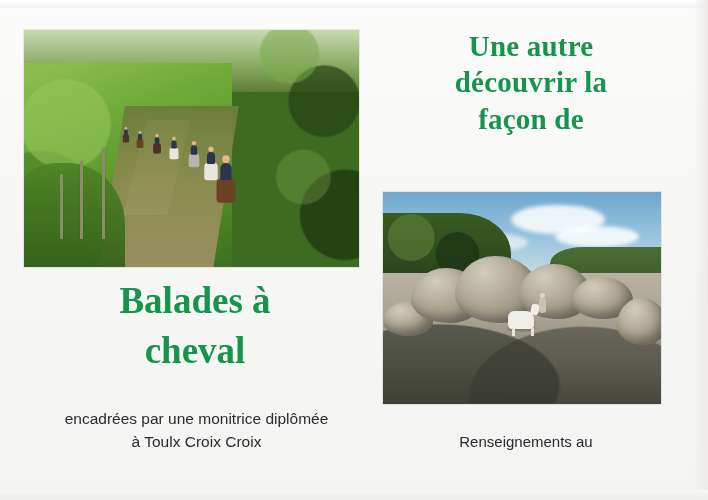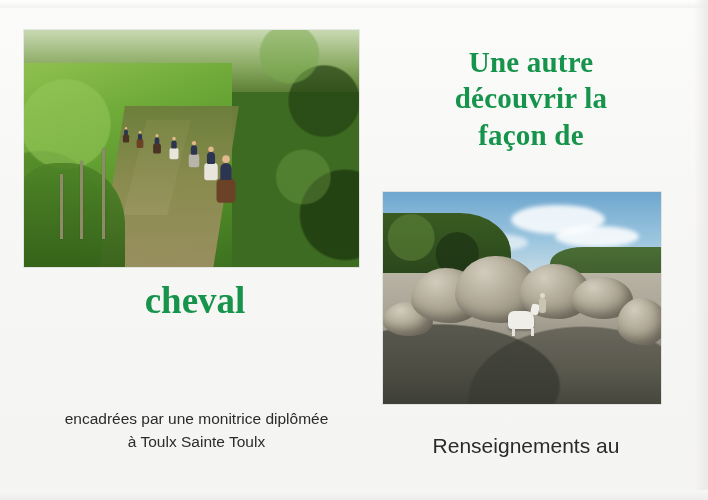--- a/index.html
+++ b/index.html
@@ -249,21 +249,20 @@
     left: 388px;
     top: 28px;
     width: 286px;
     text-align: center;
     color: #17944b;
     font-family: "Liberation Serif", serif;
     font-weight: bold;
     font-size: 29px;
     line-height: 1.25;
     letter-spacing: .2px;
-    margin-top: 16px;
   }
   .head-title div { white-space: nowrap; }
 
   .main-title {
     position: absolute;
     left: 30px;
     top: 276px;
     width: 330px;
     text-align: center;
     color: #17944b;
@@ -286,21 +285,21 @@
   }
 
   .contact {
     position: absolute;
     left: 396px;
     top: 430px;
     width: 260px;
     text-align: center;
     color: #2b2b2b;
     font-family: "Liberation Sans", sans-serif;
-    font-size: 21px;
+    font-size: 15px;
     line-height: 1.55;
   }
 </style>
 </head>
 <body>
 
 <div class="poster">
 
   <div class="paper-edge-top"></div>
   <div class="paper-edge-right"></div>
@@ -347,25 +346,26 @@
     <div class="boulder b1"></div>
     <div class="boulder b2"></div>
     <div class="boulder b3"></div>
     <div class="boulder b4"></div>
     <div class="boulder b5"></div>
     <div class="rk-horse"></div>
     <div class="rk-person"></div>
   </div>
 
   <div class="main-title">
+    <div>Balades à</div>
     <div>cheval</div>
   </div>
 
   <div class="subtitle">
     <div>encadrées par une monitrice diplômée</div>
-    <div>à Toulx Sainte Toulx</div>
+    <div>à Toulx Croix Croix</div>
   </div>
 
   <div class="contact">
     <div>Renseignements au</div>
   </div>
 
 </div>
 
 </body></html>

